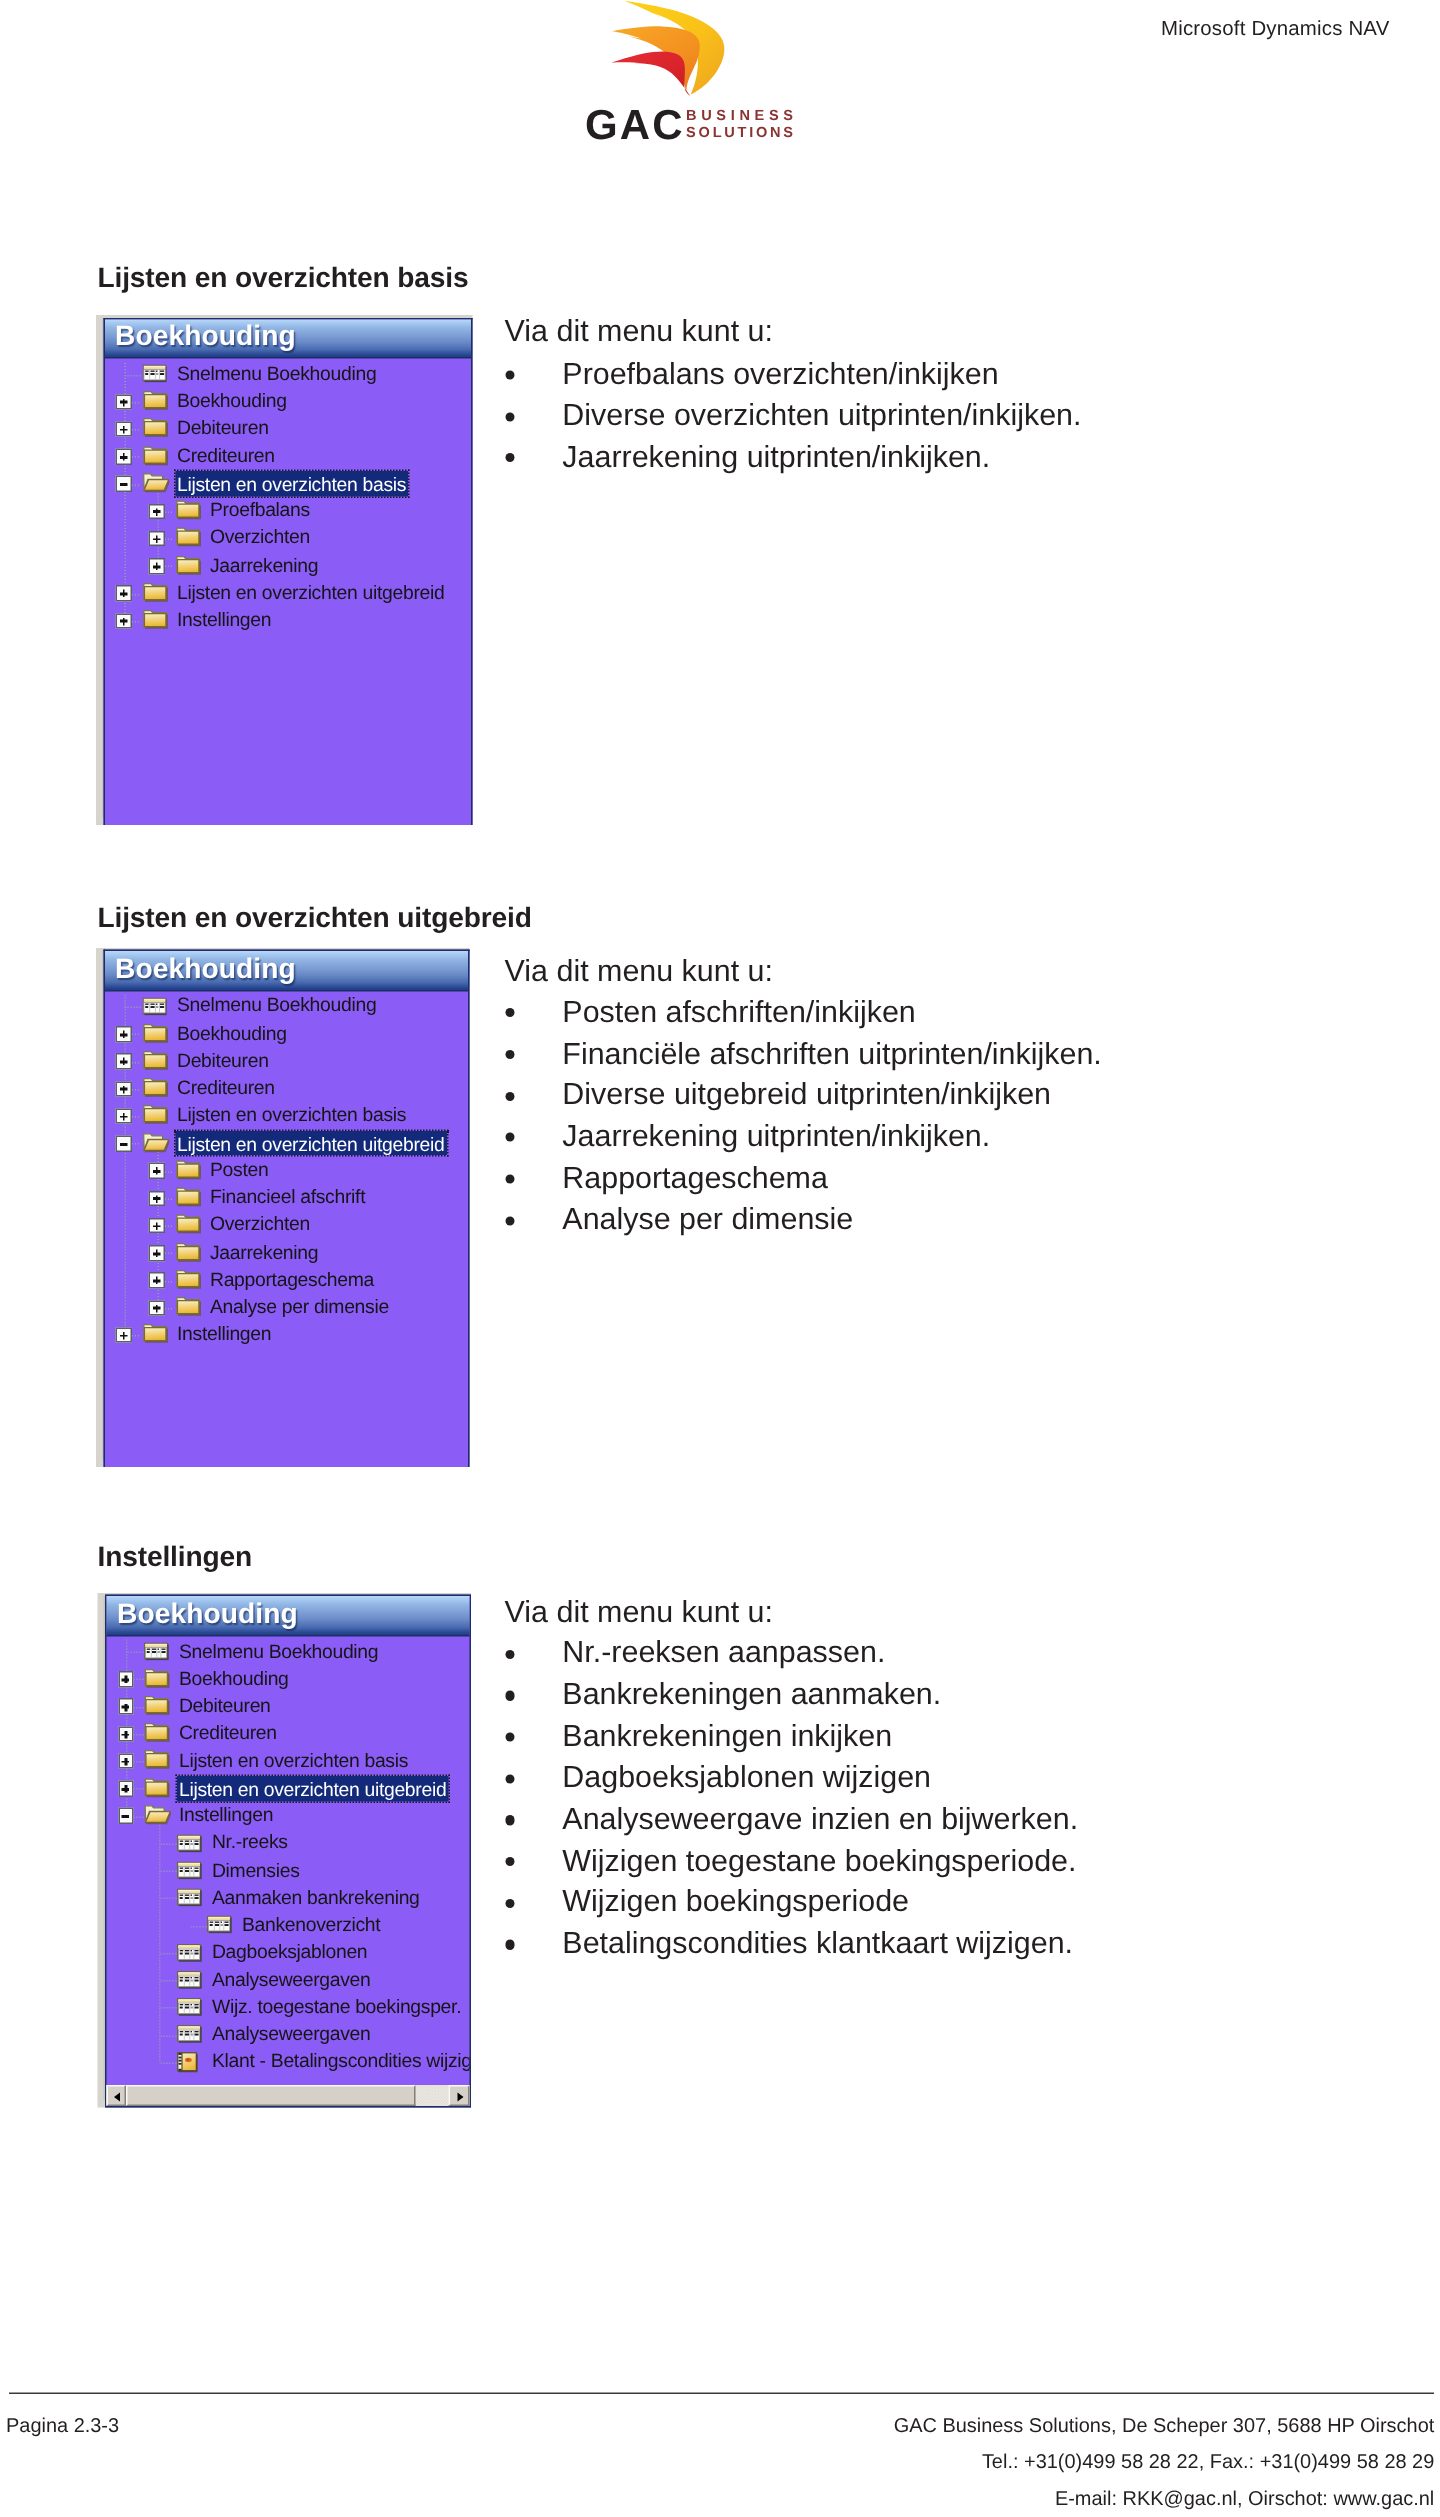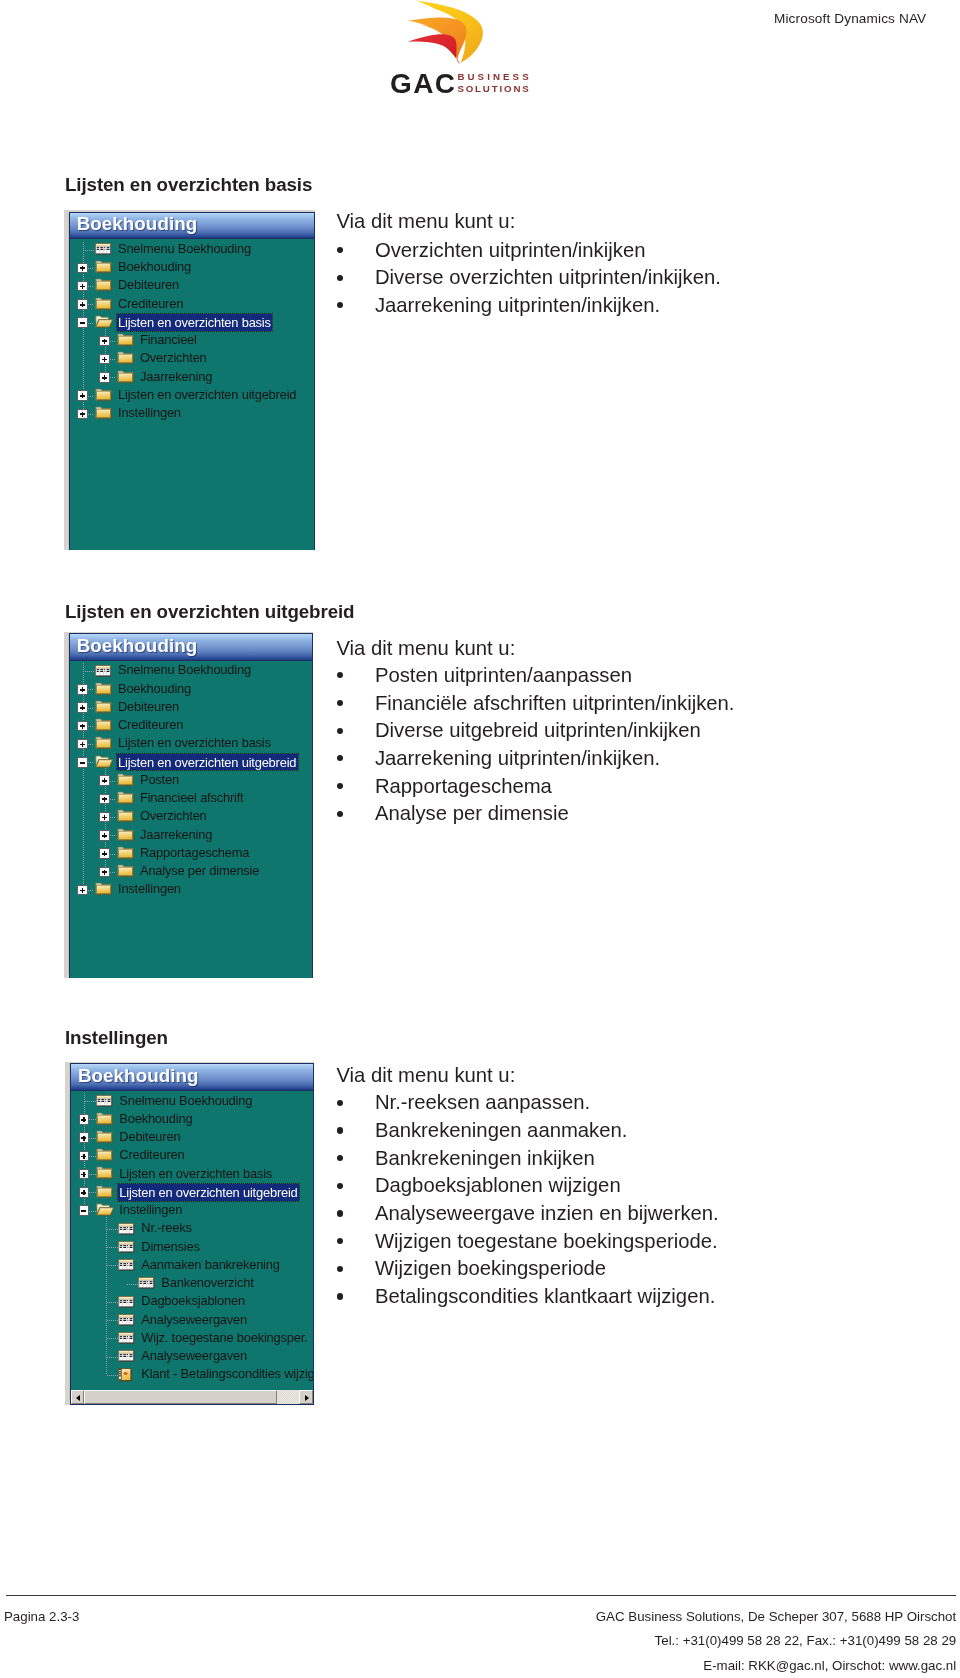--- a/index.html
+++ b/index.html
@@ -19,21 +19,21 @@
   .sec-title{font-size:18.75px;font-weight:bold;color:#231f20;letter-spacing:-0.1px;white-space:nowrap;}
 
   
   .via{font-size:20.3px;color:#231f20;white-space:nowrap;}
   .bullets{font-size:20.3px;color:#231f20;}
   .bul-row{position:relative;height:27.68px;white-space:nowrap;}
   .bul-dot{position:absolute;left:0.6px;top:8.3px;width:6.2px;height:6.2px;border-radius:50%;background:#231f20;}
   .bul-tx{position:absolute;left:38.5px;top:0;}
 
   
-  .tree{position:absolute;background:#0f766e;border:1.4px solid #1a2f63;box-sizing:border-box;
+  .tree{position:absolute;background:#8b5cf6;border:1.4px solid #1a2f63;box-sizing:border-box;
         box-shadow:-4px -2px 0 -3px #c9c6c0;}
   .tree-gut{position:absolute;background:#d7d4ce;}
   .tree-hd{position:absolute;left:0;top:0;right:0;height:25.4px;border-bottom:1.4px solid #1a2f63;box-sizing:content-box;
         background:linear-gradient(to bottom,#bcd8f8 0%,#a7cbf2 8%,#8fb3e2 24%,#7e9fd6 42%,#6a8bc8 60%,#4a6cb0 80%,#2a4a96 93%,#1e3c80 100%);
         overflow:hidden;}
   .tree-hd span{position:absolute;left:7.2px;top:0.6px;font-family:"Liberation Sans",sans-serif;
         font-size:18.8px;font-weight:bold;color:#fff;letter-spacing:0.05px;
         text-shadow:1px 1px 1px rgba(10,25,70,.55);}
   .tnode{position:absolute;height:18px;white-space:nowrap;font-family:"Liberation Sans",sans-serif;
          font-size:12.9px;letter-spacing:-0.2px;color:#151515;}
@@ -259,21 +259,21 @@
                     <stop offset=".55" stop-color="#f1d076"></stop>
                     <stop offset=".85" stop-color="#eec044"></stop>
                     <stop offset="1" stop-color="#e9b634"></stop>
                   </linearGradient>
                 </defs>
                 <path d="M0.9 2.7 L0.9 1.1 L5.6 1.1 L6.9 2.5 L16.0 2.5 L16.0 12.1 L0.9 12.1 Z" fill="#f4efd6" stroke="#7c7a4a" stroke-width=".85" stroke-linejoin="miter"></path>
                 <path d="M1.3 3.1 L15.6 3.1 L15.6 11.7 L1.3 11.7 Z" fill="url(#fc6)" stroke="#7a6a33" stroke-width=".85"></path>
                 <path d="M16.5 3.9 L16.5 12.7 L1.7 12.7" fill="none" stroke="#5c4f1c" stroke-width=".95" opacity=".62"></path>
               </svg>
             </span>
-            <span class="lbl" style="left:70.5px">Financieel</span>
+            <span class="lbl" style="left:70.5px">Proefbalans</span>
           </div>
           <div class="tnode" style="left:0;top:110.50px;right:0;">
             <span class="dlineh" style="left:40.30px;top:9.10px;width:6.50px"></span>
             <span class="exp plus" style="left:29.9px;top:3.9px"></span>
             <span class="ico" style="left:47.2px;top:1.4px">
               <svg width="17.6" height="14" viewBox="0 0 17.6 14">
                 <defs>
                   <linearGradient id="fc7" x1="0" y1="0" x2="0.12" y2="1">
                     <stop offset="0" stop-color="#f7eec4"></stop>
                     <stop offset=".22" stop-color="#f5e5a8"></stop>
@@ -351,21 +351,21 @@
               </svg>
             </span>
             <span class="lbl" style="left:48.5px">Instellingen</span>
           </div>
         </div>
       </div>
       <div class="abs via" style="left:336.4px;top:210.1px">Via dit menu kunt u:</div>
       <div class="abs bullets" style="left:336.4px;top:238.6px">
         <div class="bul-row">
           <span class="bul-dot"></span>
-          <span class="bul-tx">Overzichten uitprinten/inkijken</span>
+          <span class="bul-tx">Proefbalans overzichten/inkijken</span>
         </div>
         <div class="bul-row">
           <span class="bul-dot"></span>
           <span class="bul-tx">Diverse overzichten uitprinten/inkijken.</span>
         </div>
         <div class="bul-row">
           <span class="bul-dot"></span>
           <span class="bul-tx">Jaarrekening uitprinten/inkijken.</span>
         </div>
       </div>
@@ -662,21 +662,21 @@
               </svg>
             </span>
             <span class="lbl" style="left:48.5px">Instellingen</span>
           </div>
         </div>
       </div>
       <div class="abs via" style="left:336.4px;top:637.2px">Via dit menu kunt u:</div>
       <div class="abs bullets" style="left:336.4px;top:663.9px">
         <div class="bul-row">
           <span class="bul-dot"></span>
-          <span class="bul-tx">Posten uitprinten/aanpassen</span>
+          <span class="bul-tx">Posten afschriften/inkijken</span>
         </div>
         <div class="bul-row">
           <span class="bul-dot"></span>
           <span class="bul-tx">Financiële afschriften uitprinten/inkijken.</span>
         </div>
         <div class="bul-row">
           <span class="bul-dot"></span>
           <span class="bul-tx">Diverse uitgebreid uitprinten/inkijken</span>
         </div>
         <div class="bul-row">

